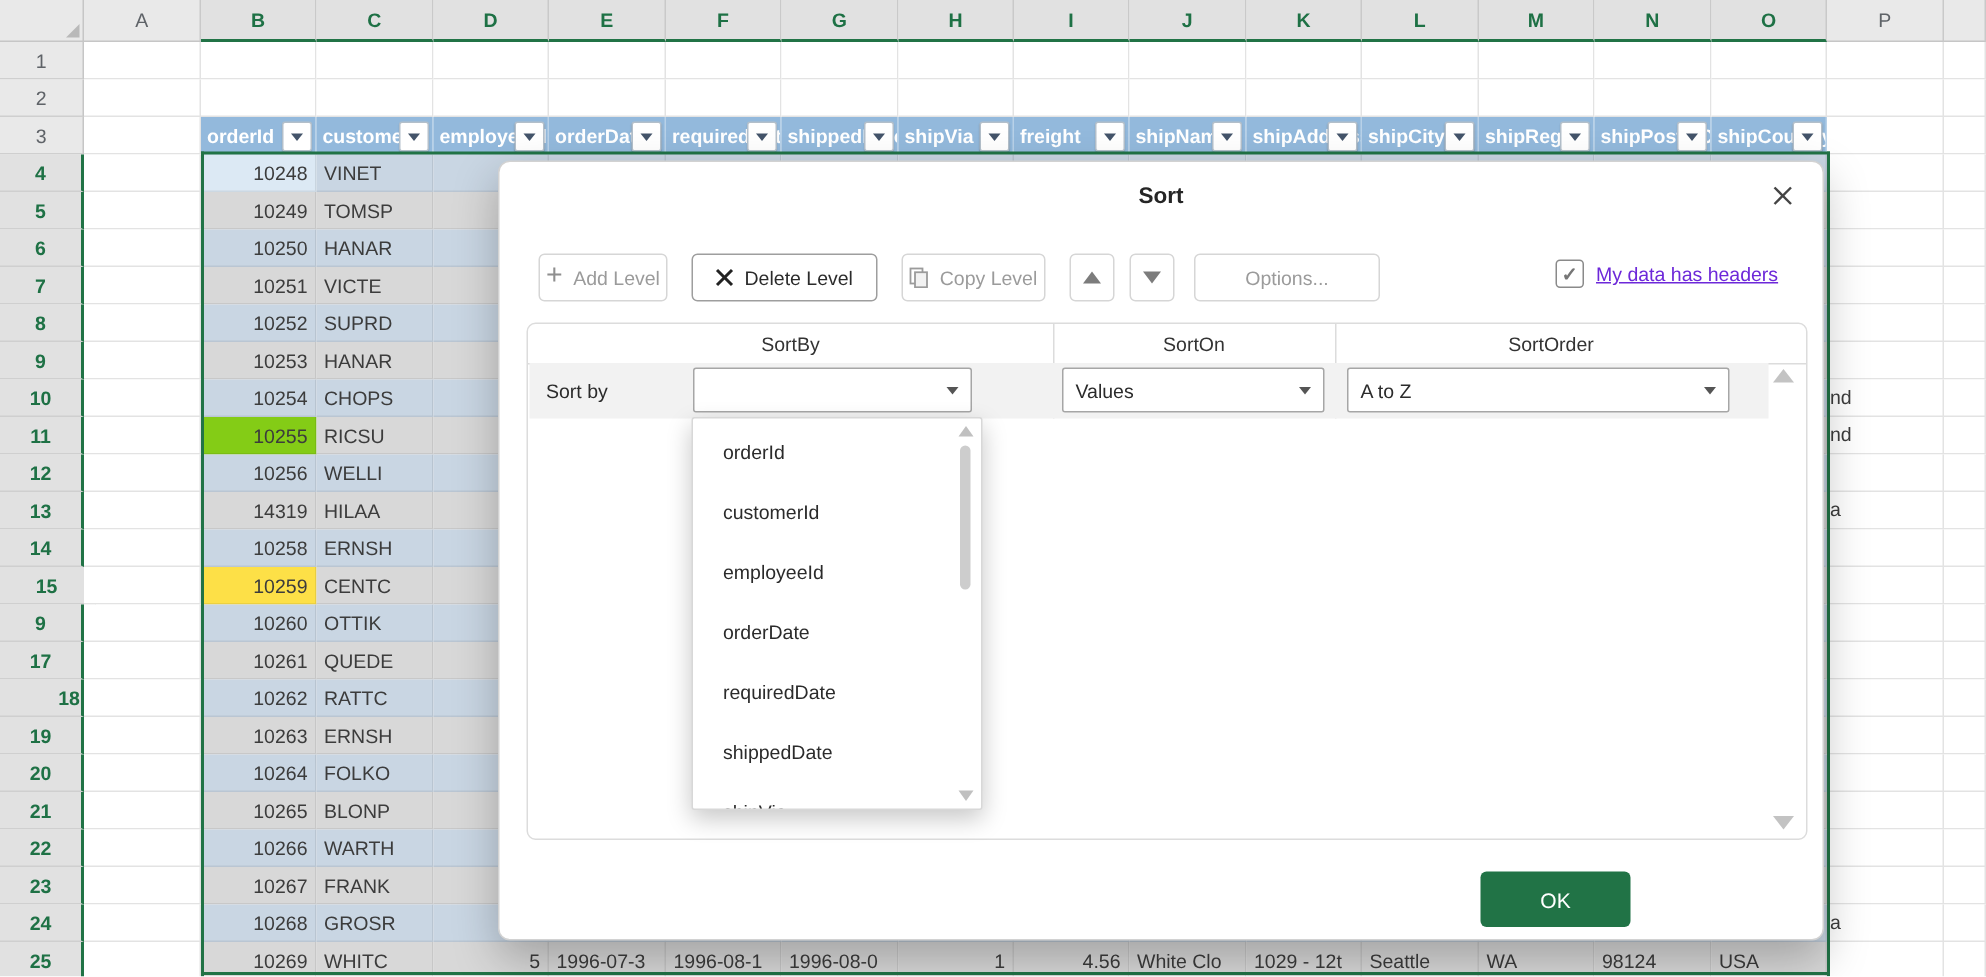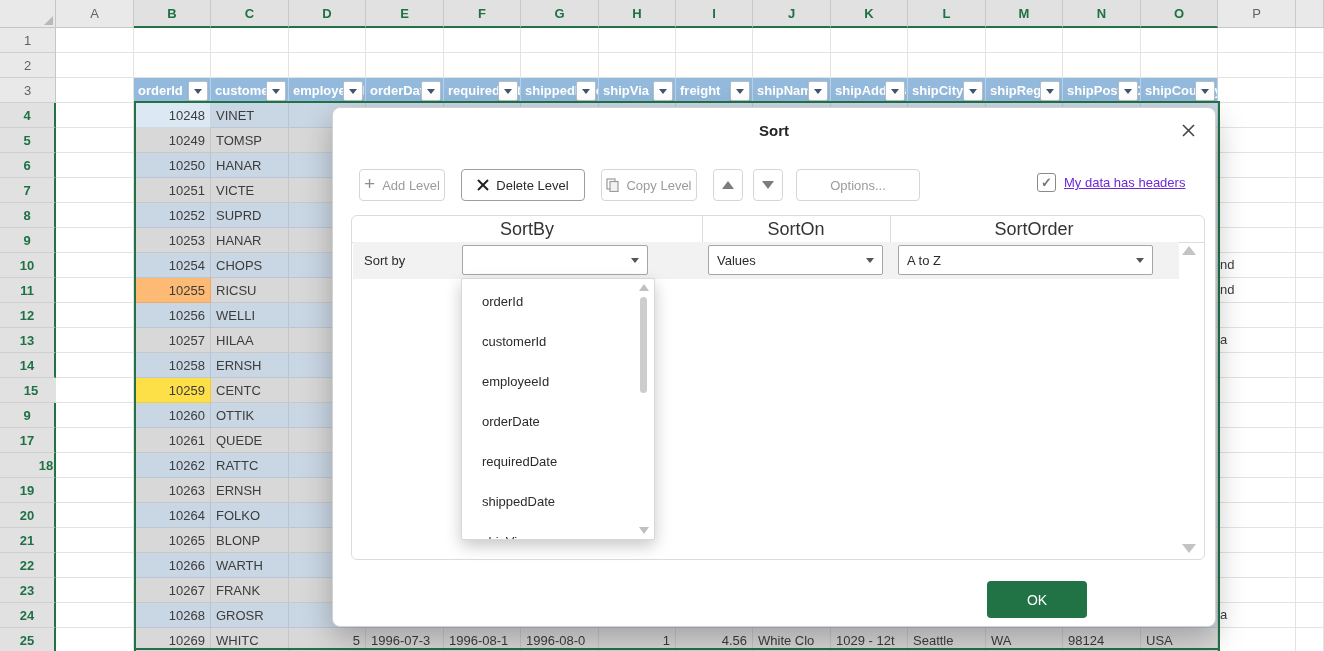--- a/index.html
+++ b/index.html
@@ -50,21 +50,21 @@
           border-top:8px solid #7c7c7c;}
   .chkrow{position:absolute;left:704px;top:65px;display:flex;align-items:center;gap:8px;}
   .chkbox{width:17px;height:17px;border:1px solid #8a8a8a;border-radius:3px;display:flex;
           align-items:center;justify-content:center;color:#767676;font-size:13px;font-weight:700;
           background:#fff;}
   .chklabel{font-size:13px;color:#6d28d9;text-decoration:underline;}
   .levels{position:absolute;left:18px;top:107px;width:852px;height:343px;border:1px solid #dcdcdc;
           border-radius:6px;background:#fff;}
   .lv-headrow{position:absolute;left:0;top:0;right:0;height:26px;border-bottom:1px solid #dcdcdc;}
   .lv-colhead{position:absolute;top:0;height:26px;display:flex;align-items:center;
-              justify-content:center;font-size:18px;color:#333;}
+              justify-content:center;font-size:13px;color:#333;}
   .lv-sep{position:absolute;top:0;width:1px;height:63px;background:#dcdcdc;}
   .lv-row{position:absolute;left:1px;top:26px;width:826px;height:37px;background:#f2f2f2;}
   .lv-rowlabel{position:absolute;left:12px;top:0;height:37px;display:flex;align-items:center;
                font-size:13px;color:#2b2b2b;}
   .combo{position:absolute;top:29px;height:30px;background:#fff;border:1px solid #a6a6a6;
          border-radius:2px;display:flex;align-items:center;font-size:13px;color:#2b2b2b;
          padding:0 26px 0 8px;overflow:hidden;white-space:nowrap;box-sizing:border-box;}
   .combo .tri-dn-sm{position:absolute;right:8px;top:12px;border-top-color:#555;}
   .scrollarrow{position:absolute;width:0;height:0;}
   .sa-up{border-left:7px solid transparent;border-right:7px solid transparent;
@@ -375,21 +375,21 @@
       <div class="abs datacell" style="left: 444px; top: 253px; width: 77px; height: 25px; background: rgb(201, 214, 227);"></div>
       <div class="abs datacell" style="left: 521px; top: 253px; width: 78px; height: 25px; background: rgb(201, 214, 227);"></div>
       <div class="abs datacell num" style="left: 599px; top: 253px; width: 77px; height: 25px; background: rgb(201, 214, 227);"></div>
       <div class="abs datacell num" style="left: 676px; top: 253px; width: 77px; height: 25px; background: rgb(201, 214, 227);"></div>
       <div class="abs datacell" style="left: 753px; top: 253px; width: 78px; height: 25px; background: rgb(201, 214, 227);"></div>
       <div class="abs datacell" style="left: 831px; top: 253px; width: 77px; height: 25px; background: rgb(201, 214, 227);"></div>
       <div class="abs datacell" style="left: 908px; top: 253px; width: 78px; height: 25px; background: rgb(201, 214, 227);"></div>
       <div class="abs datacell" style="left: 986px; top: 253px; width: 77px; height: 25px; background: rgb(201, 214, 227);"></div>
       <div class="abs datacell" style="left: 1063px; top: 253px; width: 78px; height: 25px; background: rgb(201, 214, 227);"></div>
       <div class="abs datacell" style="left: 1141px; top: 253px; width: 77px; height: 25px; background: rgb(201, 214, 227);"></div>
-      <div class="abs datacell num" style="left: 134px; top: 278px; width: 77px; height: 25px; background: #fdba74;">10255</div>
+      <div class="abs datacell num" style="left: 134px; top: 278px; width: 77px; height: 25px; background: #84cc16;">10255</div>
       <div class="abs datacell" style="left: 211px; top: 278px; width: 78px; height: 25px; background: rgb(216, 216, 216);">RICSU</div>
       <div class="abs datacell num" style="left: 289px; top: 278px; width: 77px; height: 25px; background: rgb(216, 216, 216);"></div>
       <div class="abs datacell" style="left: 366px; top: 278px; width: 78px; height: 25px; background: rgb(216, 216, 216);"></div>
       <div class="abs datacell" style="left: 444px; top: 278px; width: 77px; height: 25px; background: rgb(216, 216, 216);"></div>
       <div class="abs datacell" style="left: 521px; top: 278px; width: 78px; height: 25px; background: rgb(216, 216, 216);"></div>
       <div class="abs datacell num" style="left: 599px; top: 278px; width: 77px; height: 25px; background: rgb(216, 216, 216);"></div>
       <div class="abs datacell num" style="left: 676px; top: 278px; width: 77px; height: 25px; background: rgb(216, 216, 216);"></div>
       <div class="abs datacell" style="left: 753px; top: 278px; width: 78px; height: 25px; background: rgb(216, 216, 216);"></div>
       <div class="abs datacell" style="left: 831px; top: 278px; width: 77px; height: 25px; background: rgb(216, 216, 216);"></div>
       <div class="abs datacell" style="left: 908px; top: 278px; width: 78px; height: 25px; background: rgb(216, 216, 216);"></div>
@@ -403,21 +403,21 @@
       <div class="abs datacell" style="left: 444px; top: 303px; width: 77px; height: 25px; background: rgb(201, 214, 227);"></div>
       <div class="abs datacell" style="left: 521px; top: 303px; width: 78px; height: 25px; background: rgb(201, 214, 227);"></div>
       <div class="abs datacell num" style="left: 599px; top: 303px; width: 77px; height: 25px; background: rgb(201, 214, 227);"></div>
       <div class="abs datacell num" style="left: 676px; top: 303px; width: 77px; height: 25px; background: rgb(201, 214, 227);"></div>
       <div class="abs datacell" style="left: 753px; top: 303px; width: 78px; height: 25px; background: rgb(201, 214, 227);"></div>
       <div class="abs datacell" style="left: 831px; top: 303px; width: 77px; height: 25px; background: rgb(201, 214, 227);"></div>
       <div class="abs datacell" style="left: 908px; top: 303px; width: 78px; height: 25px; background: rgb(201, 214, 227);"></div>
       <div class="abs datacell" style="left: 986px; top: 303px; width: 77px; height: 25px; background: rgb(201, 214, 227);"></div>
       <div class="abs datacell" style="left: 1063px; top: 303px; width: 78px; height: 25px; background: rgb(201, 214, 227);"></div>
       <div class="abs datacell" style="left: 1141px; top: 303px; width: 77px; height: 25px; background: rgb(201, 214, 227);"></div>
-      <div class="abs datacell num" style="left: 134px; top: 328px; width: 77px; height: 25px; background: rgb(216, 216, 216);">10257</div>
+      <div class="abs datacell num" style="left: 134px; top: 328px; width: 77px; height: 25px; background: rgb(216, 216, 216);">14319</div>
       <div class="abs datacell" style="left: 211px; top: 328px; width: 78px; height: 25px; background: rgb(216, 216, 216);">HILAA</div>
       <div class="abs datacell num" style="left: 289px; top: 328px; width: 77px; height: 25px; background: rgb(216, 216, 216);"></div>
       <div class="abs datacell" style="left: 366px; top: 328px; width: 78px; height: 25px; background: rgb(216, 216, 216);"></div>
       <div class="abs datacell" style="left: 444px; top: 328px; width: 77px; height: 25px; background: rgb(216, 216, 216);"></div>
       <div class="abs datacell" style="left: 521px; top: 328px; width: 78px; height: 25px; background: rgb(216, 216, 216);"></div>
       <div class="abs datacell num" style="left: 599px; top: 328px; width: 77px; height: 25px; background: rgb(216, 216, 216);"></div>
       <div class="abs datacell num" style="left: 676px; top: 328px; width: 77px; height: 25px; background: rgb(216, 216, 216);"></div>
       <div class="abs datacell" style="left: 753px; top: 328px; width: 78px; height: 25px; background: rgb(216, 216, 216);"></div>
       <div class="abs datacell" style="left: 831px; top: 328px; width: 77px; height: 25px; background: rgb(216, 216, 216);"></div>
       <div class="abs datacell" style="left: 908px; top: 328px; width: 78px; height: 25px; background: rgb(216, 216, 216);"></div>

